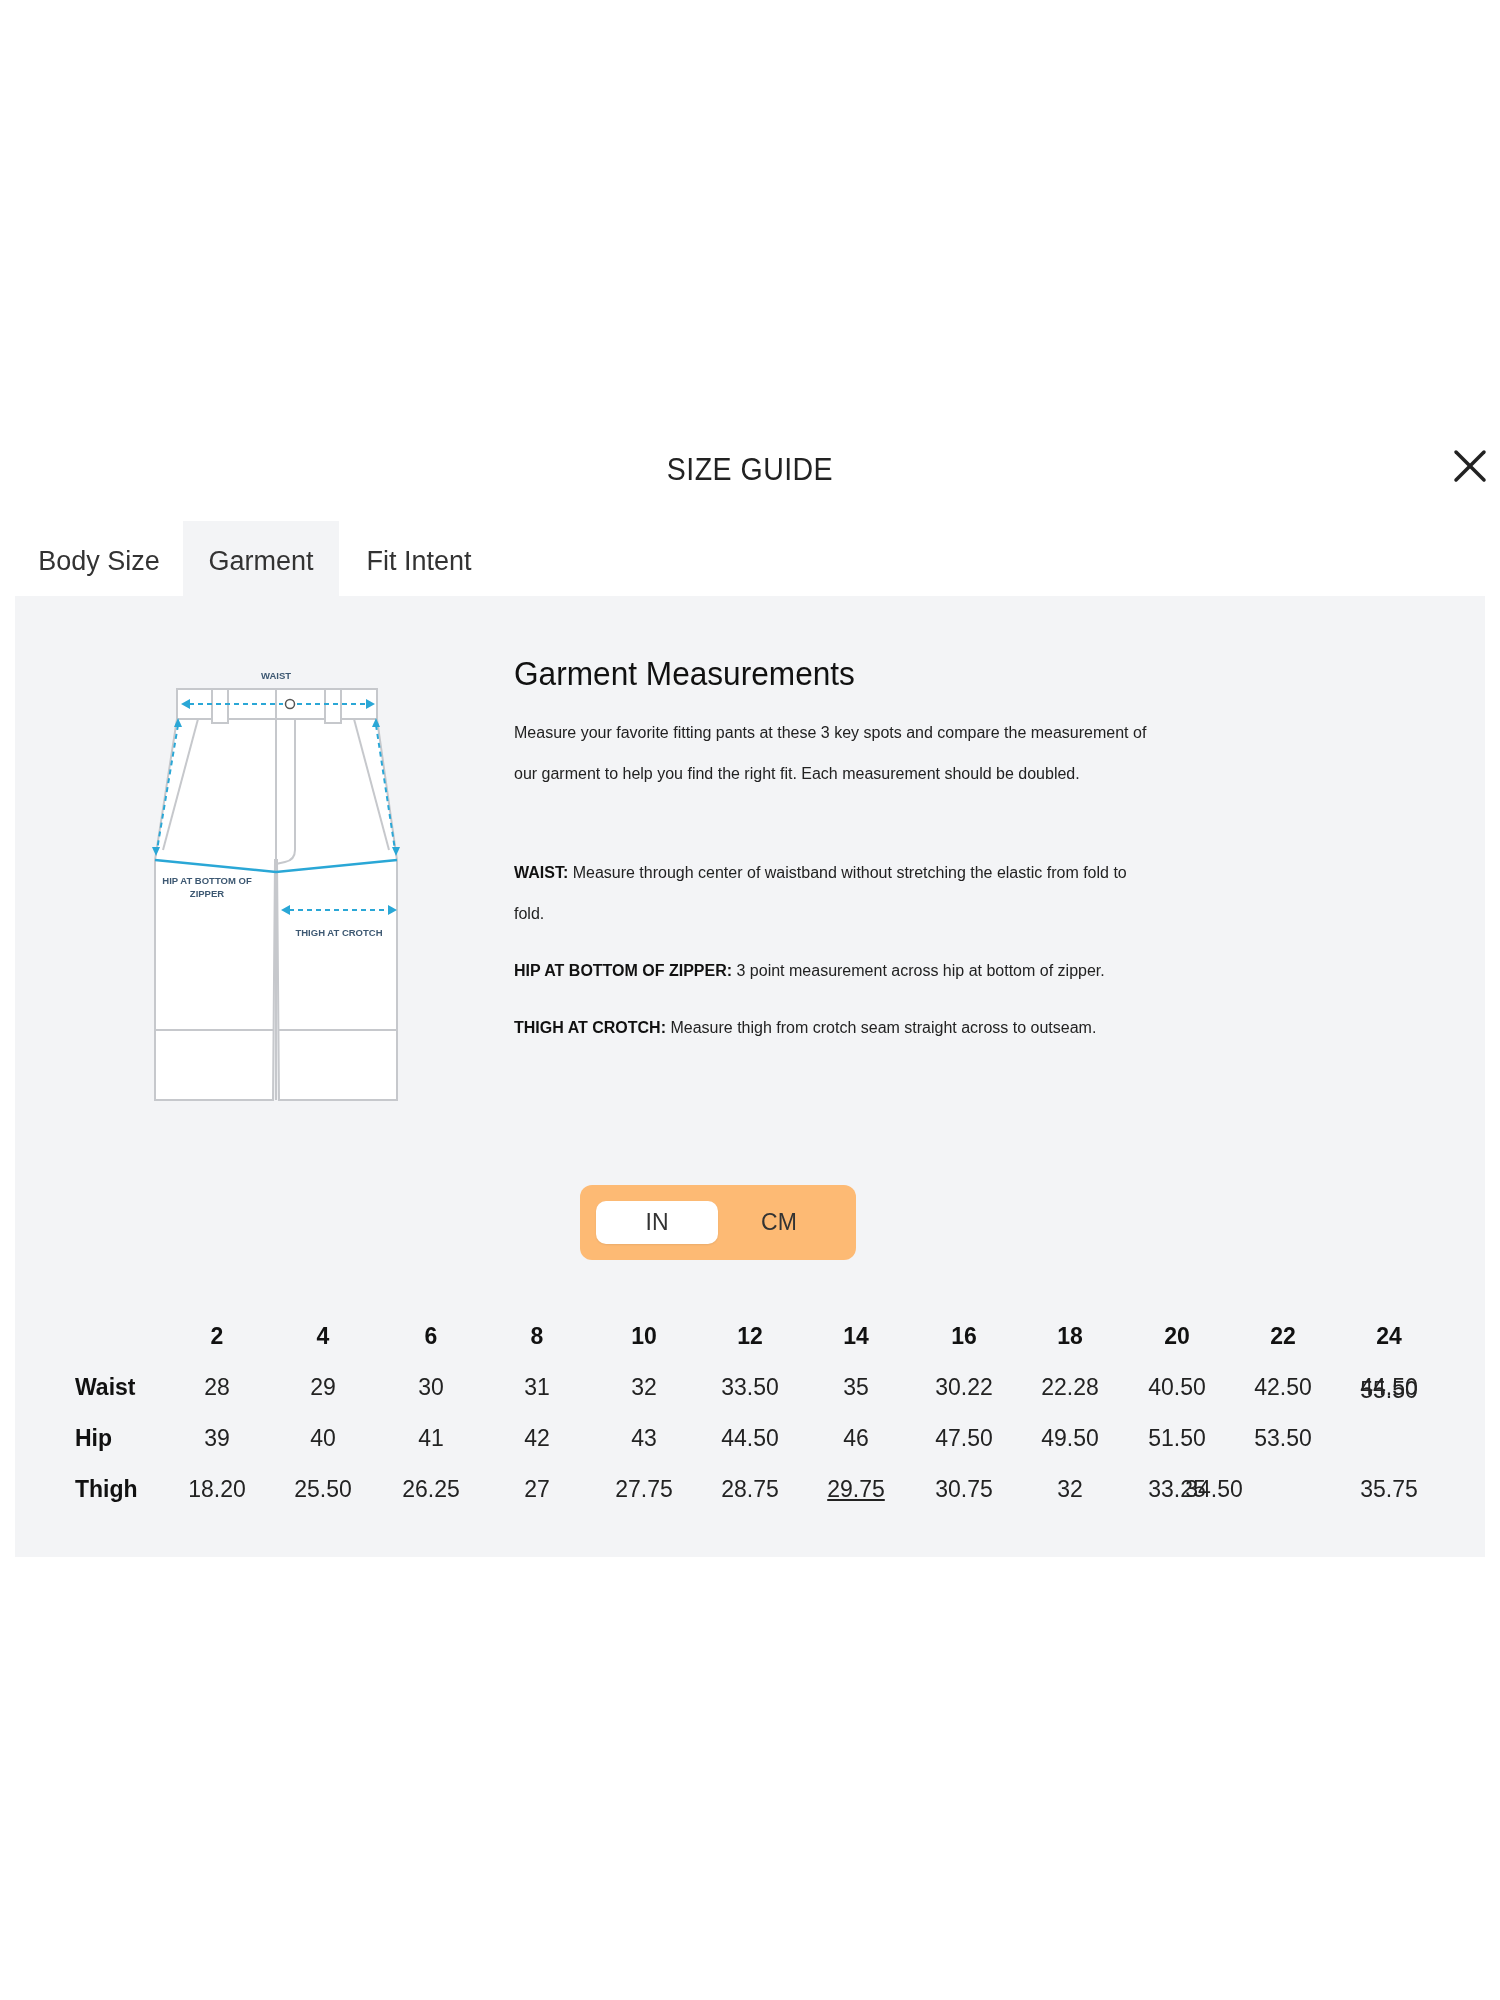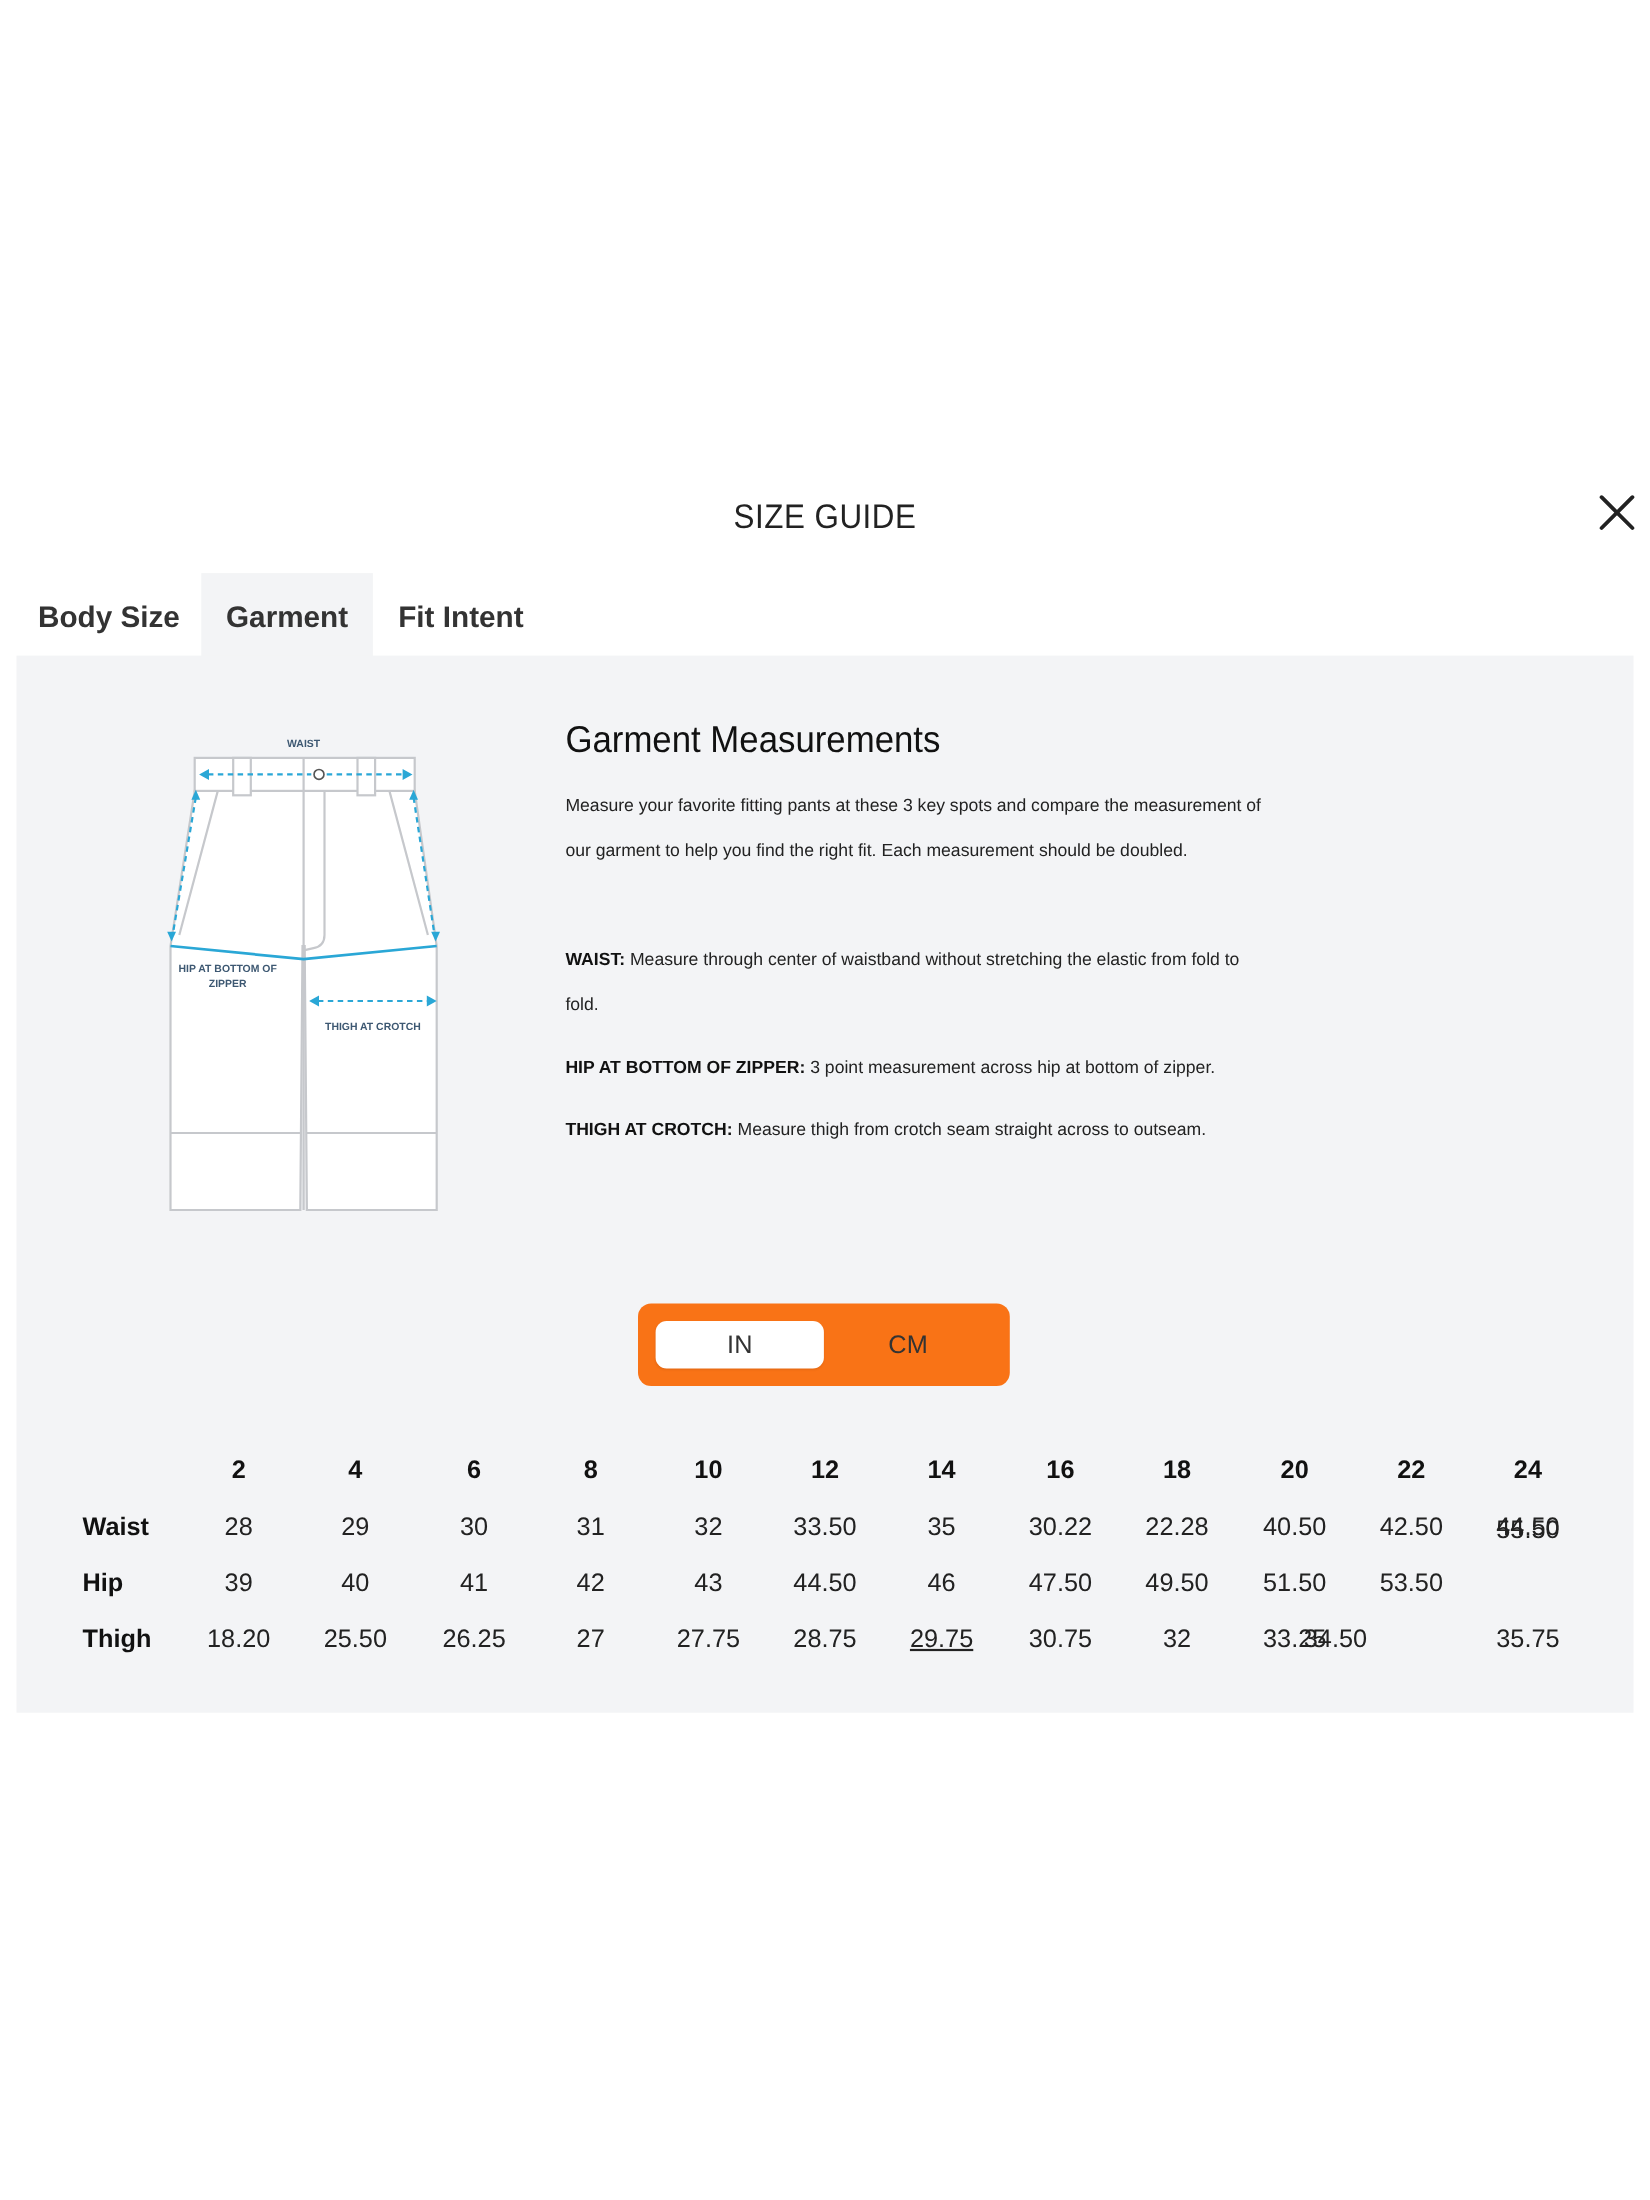--- a/index.html
+++ b/index.html
@@ -10,36 +10,36 @@
   }
   .abs { position: absolute; }
   .title {
     left: 0; width: 1500px; top: 452px; text-align: center;
     font-size: 31px; letter-spacing: 0.5px; color: #222; font-weight: 500;
     transform: scaleX(0.92);
   }
   .close {
     left: 1450px; top: 446px; width: 40px; height: 40px; cursor: pointer;
   }
-  .tabs { left: 15px; top: 521px; height: 76px; display: flex; font-weight: bold; }
+  .tabs { left: 15px; top: 521px; height: 76px; display: flex; }
   .tab {
     height: 76px; display: flex; align-items: center; justify-content: center;
     font-size: 27px; color: #333; cursor: pointer; box-sizing: border-box;
     padding-top: 4px;
   }
   .tab.active { background: #f3f4f6; }
   .panel {
     left: 15px; top: 596px; width: 1470px; height: 961px; background: #f3f4f6;
   }
   .diagram { left: 145px; top: 660px; width: 280px; height: 445px; }
   .heading { left: 514px; top: 654px; font-size: 34px; font-weight: 500; color: #111; transform-origin: left; transform: scaleX(0.93); white-space: nowrap; }
   .body-text { left: 514px; width: 960px; font-size: 16px; color: #222; line-height: 41px; }
   .body-text b { font-weight: 700; color: #111; }
   .toggle {
-    left: 580px; top: 1185px; width: 338px; height: 75px; background: #f97316;
+    left: 580px; top: 1185px; width: 276px; height: 75px; background: #fdba74;
     border-radius: 12px; box-sizing: border-box; padding: 16px; display: flex;
   }
   .seg {
     flex: 1; display: flex; align-items: center; justify-content: center;
     font-size: 23px; color: #333; border-radius: 10px; cursor: pointer;
   }
   .seg.active { background: #ffffff; box-shadow: 0 1px 2px rgba(0,0,0,0.08); }
   .row-label { font-size: 23px; font-weight: 700; color: #111; left: 75px; }
   .cell { font-size: 23px; color: #222; width: 100px; margin-left: -50px; text-align: center; }
   .hcell { font-size: 23px; font-weight: 700; color: #111; width: 100px; margin-left: -50px; text-align: center; }

